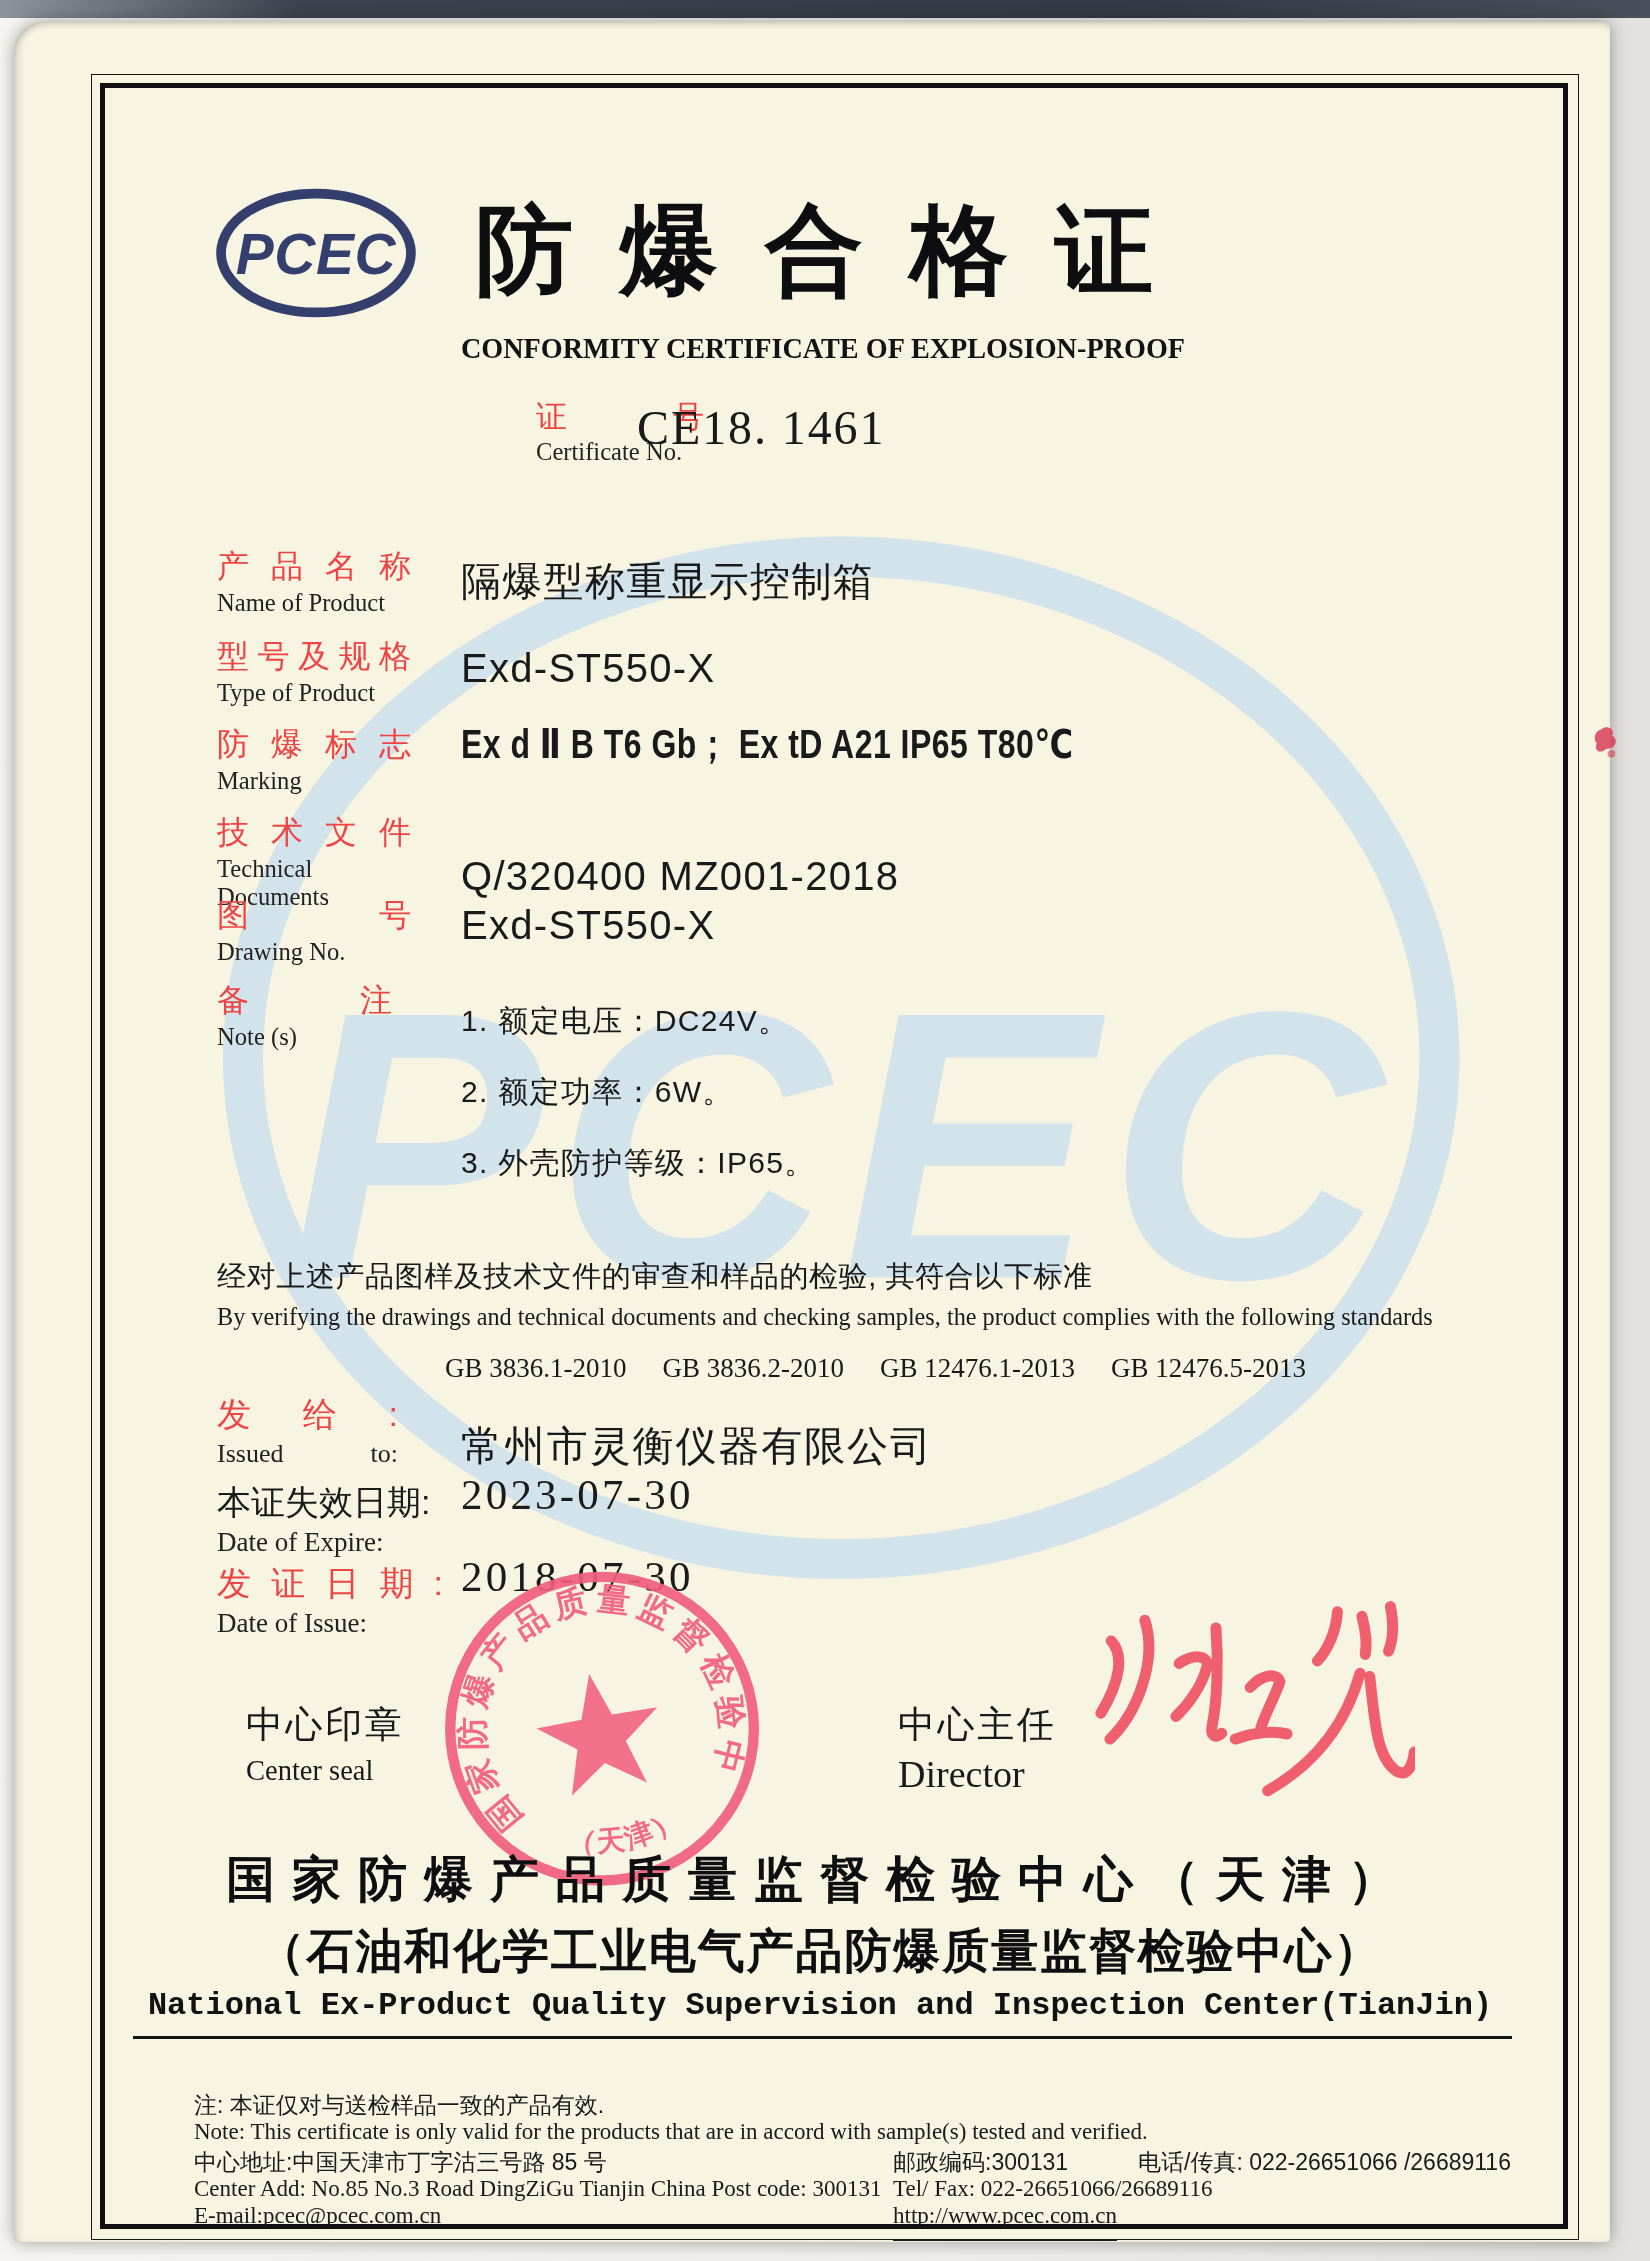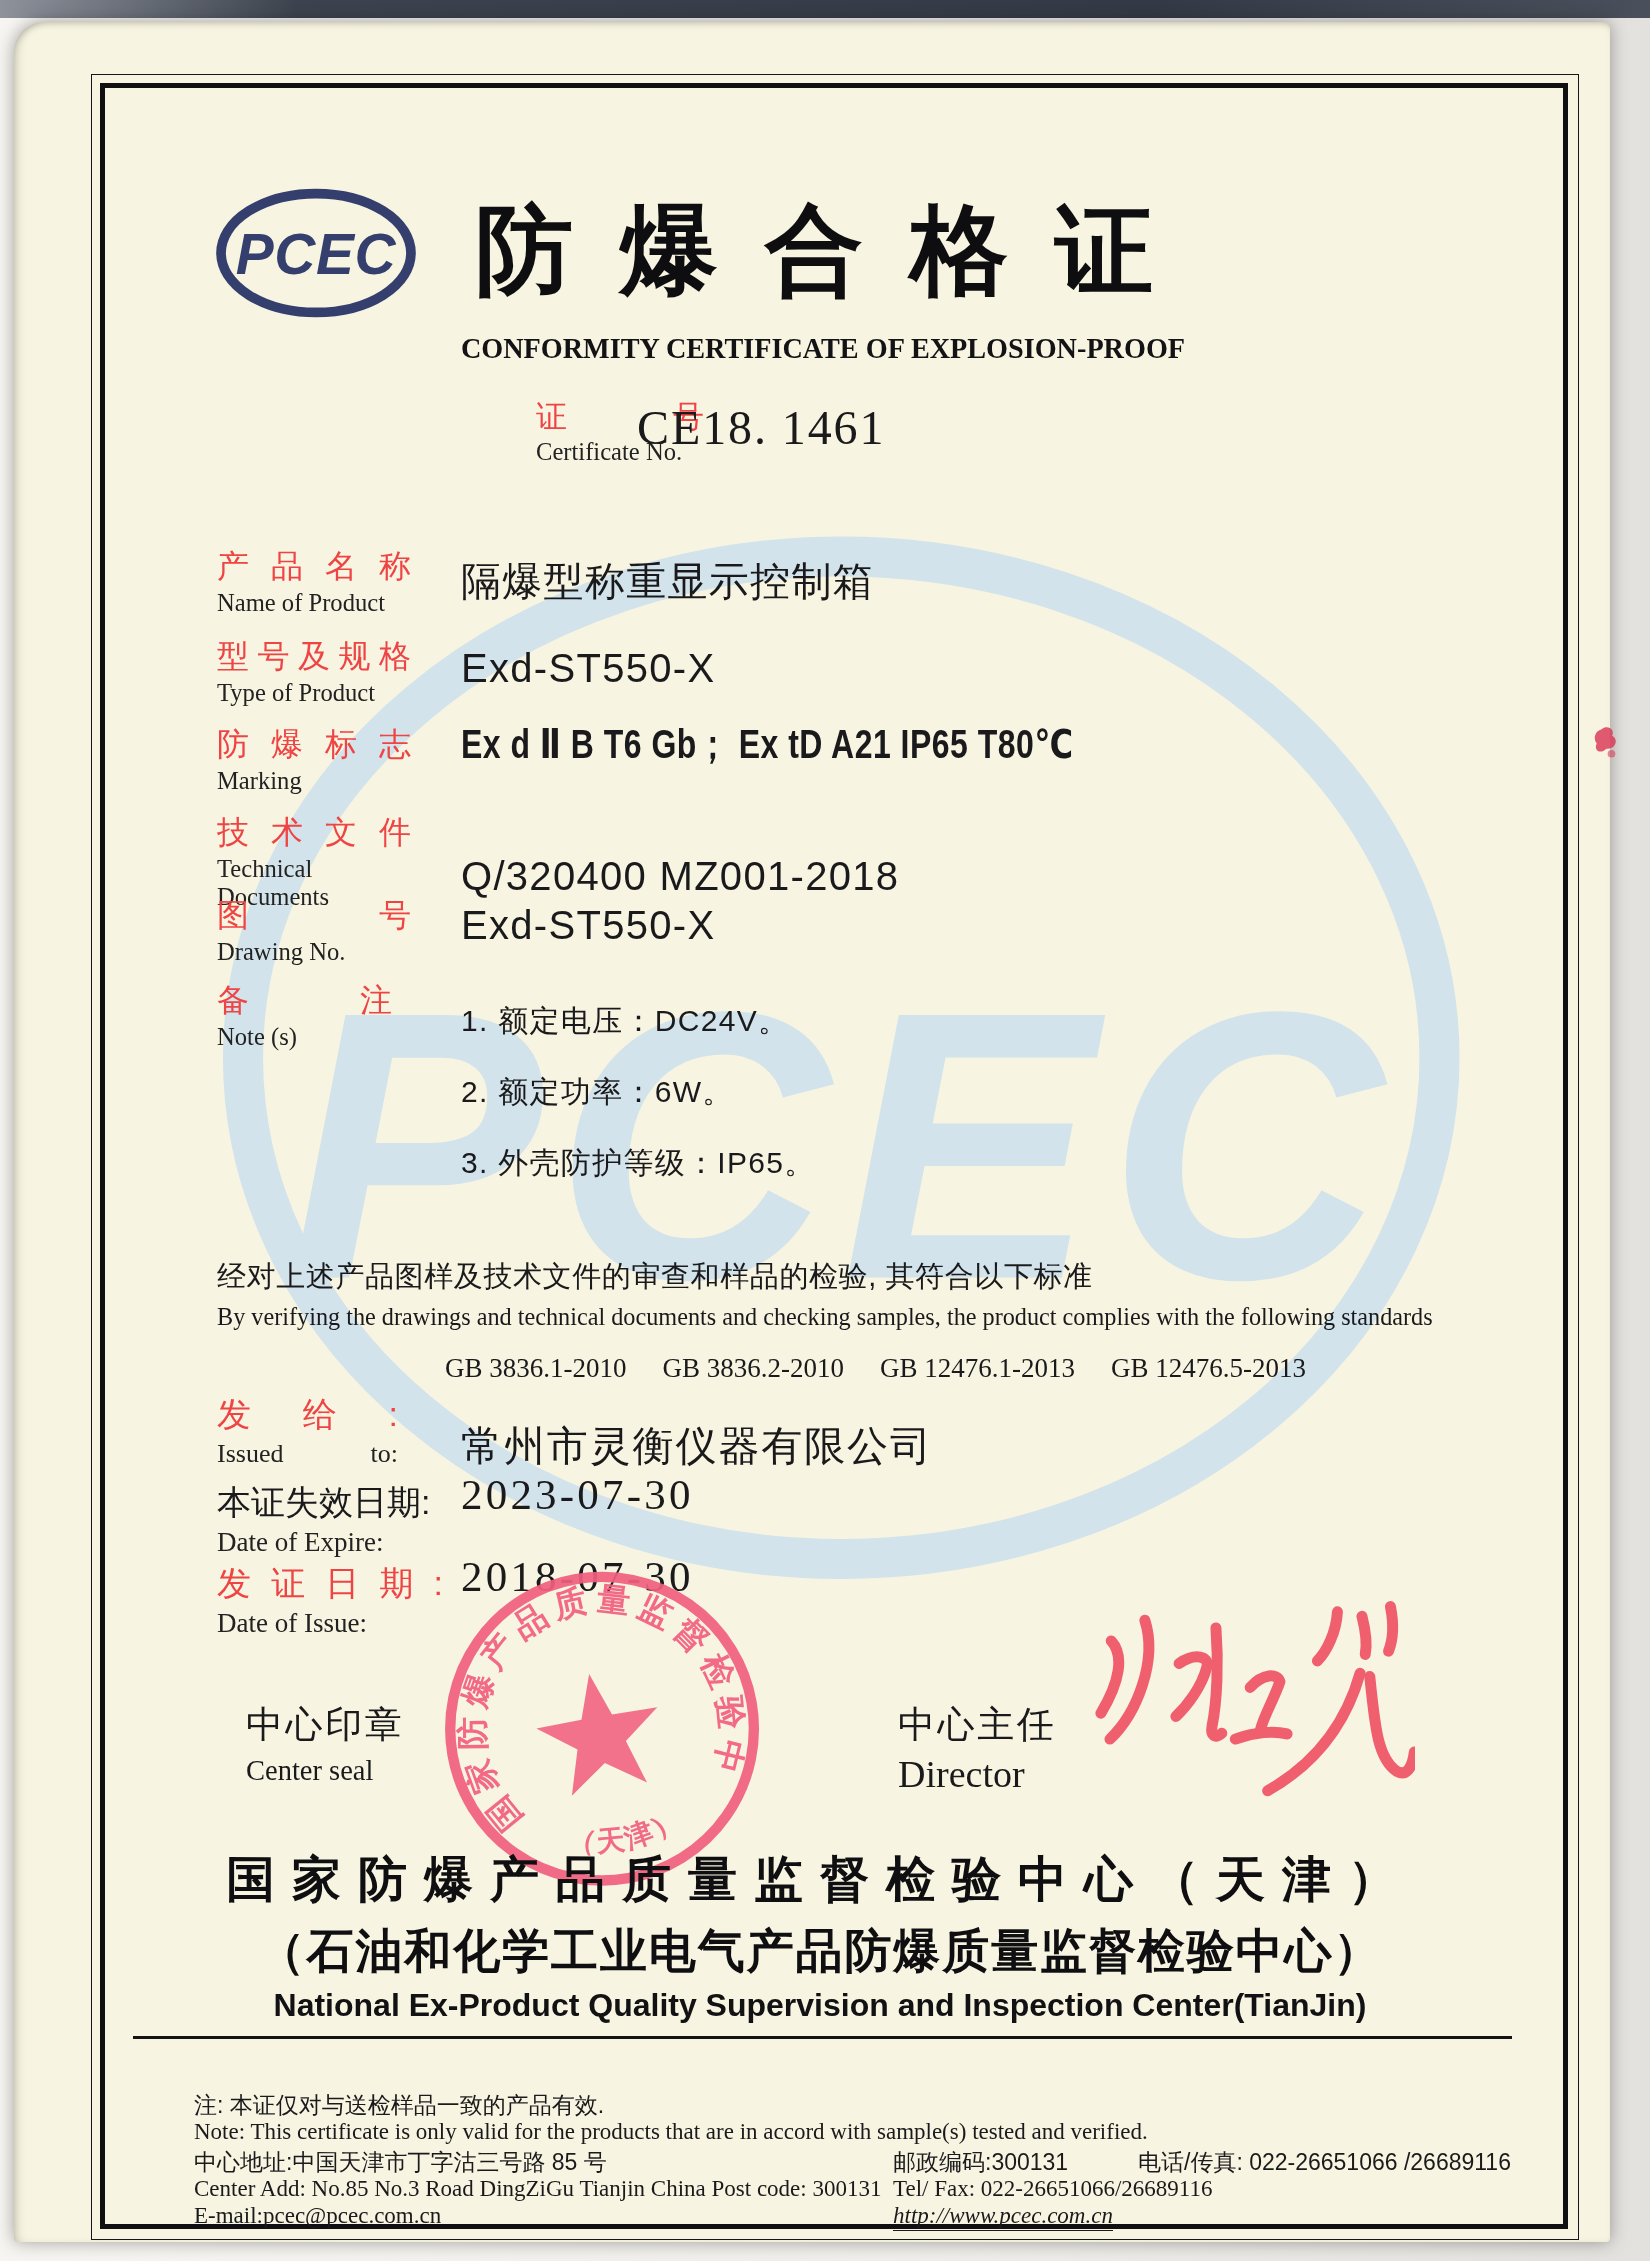--- a/index.html
+++ b/index.html
@@ -60,28 +60,28 @@
   .seal-label{position:absolute;left:228px;top:1700px;margin-left:18px;}
   .seal-label .cn{font-size:37px;letter-spacing:2.6px;}
   .seal-label .en{font-family:var(--serif);font-size:28.5px;margin-top:5.2px;}
   .director-label{position:absolute;left:898px;top:1700px;}
   #seal-svg{position:absolute;left:440px;top:1564px;transform:rotate(-10deg);}
   #signature{position:absolute;left:1066px;top:1576px;}
 
   
   .org1{position:absolute;left:820px;top:1847px;transform:translateX(-50%);font-size:49px;font-weight:bold;letter-spacing:17px;white-space:nowrap;color:#0f0f11;}
   .org2{position:absolute;left:820px;top:1920px;transform:translateX(-50%);font-size:47px;font-weight:bold;letter-spacing:1.9px;white-space:nowrap;color:#0f0f11;}
-  .org-en{position:absolute;left:820px;top:1987px;transform:translateX(-50%);font-family:Liberation Sans, sans-serif;font-weight:bold;font-size:32px;white-space:nowrap;color:#121214;}
+  .org-en{position:absolute;left:820px;top:1987px;transform:translateX(-50%);font-family:Liberation Mono, monospace;font-weight:bold;font-size:32px;white-space:nowrap;color:#121214;}
   .org-rule{position:absolute;left:133px;top:2036px;width:1379px;height:2.6px;background:#141416;}
 
   
   .foot{font-size:23px;}
   .foot-en{font-family:var(--serif);}
   .f-l{left:194px;}
-  .website{border-bottom:1.9px solid #1a1a1c;padding-bottom:1px;font-style:italic;}
+  .website{border-bottom:1.9px solid #1a1a1c;padding-bottom:11px;}
 
   
   #inkblob{position:absolute;left:1592px;top:723px;}
 </style>
 </head>
 <body>
 
 <div id="scan">
   <div class="topband"></div>
   <div class="paper"></div>

